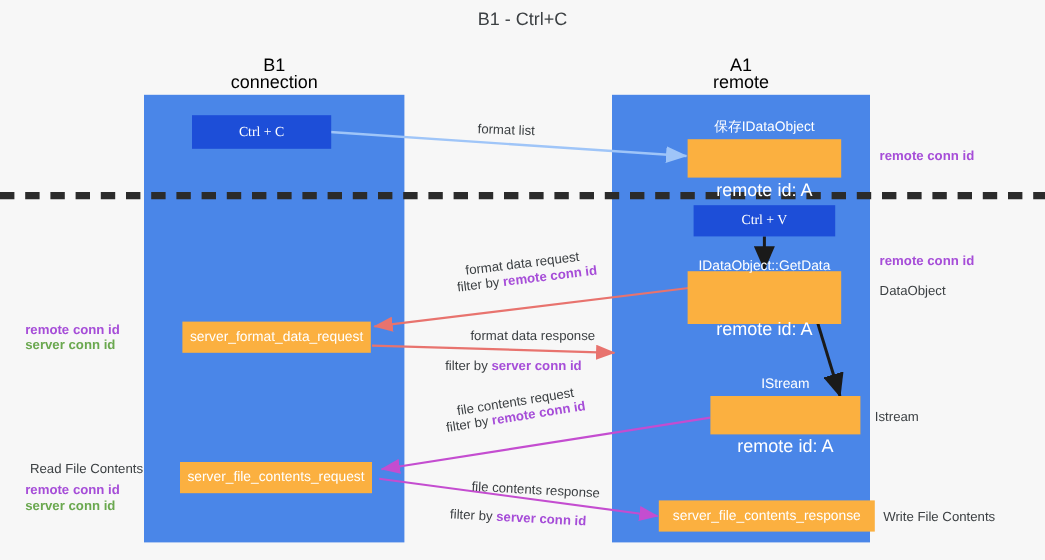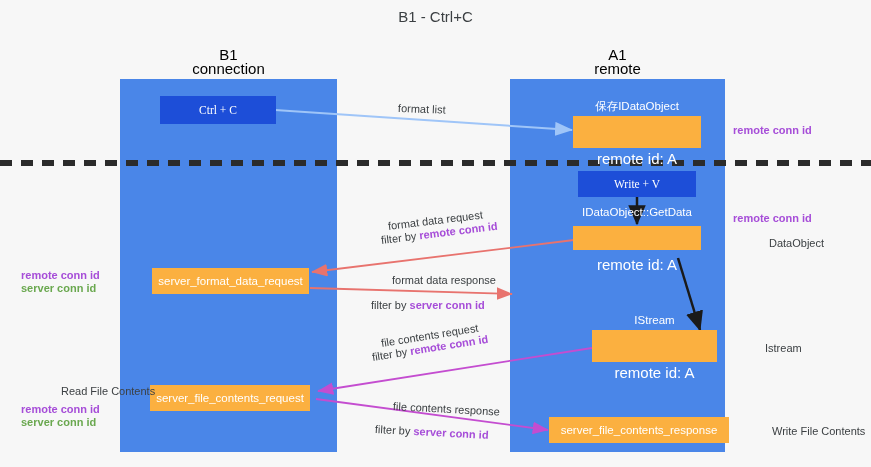--- a/index.html
+++ b/index.html
@@ -73,21 +73,21 @@
   
   .lbl {
     position: absolute;
     font-size: 11px;
     line-height: 14px;
     z-index: 5;
     white-space: nowrap;
   }
   .lbl.purple { color: #a64dd8; font-weight: bold; }
   .lbl.green  { color: #6aa84f; font-weight: bold; }
-  .lbl.dark   { color: #3c4043; margin-left: 36px; }
+  .lbl.dark   { color: #3c4043; }
 
   
   .cap {
     position: absolute;
     font-size: 11px;
     line-height: 14px;
     color: #3c4043;
     white-space: nowrap;
     z-index: 5;
     transform-origin: left center;
@@ -151,24 +151,24 @@
   <div class="node green" style="left:160px; top:96px; width:116px; height:28px;">
     <div>Ctrl + C</div>
   </div>
 
   <div class="node orange" style="left:573px; top:116px; width:128px; height:32px;">
     <div>保存IDataObject</div>
     <div class="l2">remote id: A</div>
   </div>
 
   <div class="node green" style="left:578px; top:171px; width:118px; height:26px;">
-    <div>Write + V</div>
-  </div>
-
-  <div class="node orange" style="left:573px; top:226px; width:128px; height:24px;">
+    <div>Ctrl + V</div>
+  </div>
+
+  <div class="node orange" style="left:573px; top:226px; width:128px; height:44px;">
     <div>IDataObject::GetData</div>
     <div class="l2">remote id: A</div>
   </div>
 
   <div class="node orange" style="left:152px; top:268px; width:157px; height:26px;">
     <div>server_format_data_request</div>
   </div>
 
 
   <div class="node orange" style="left:592px; top:330px; width:125px; height:32px;">

